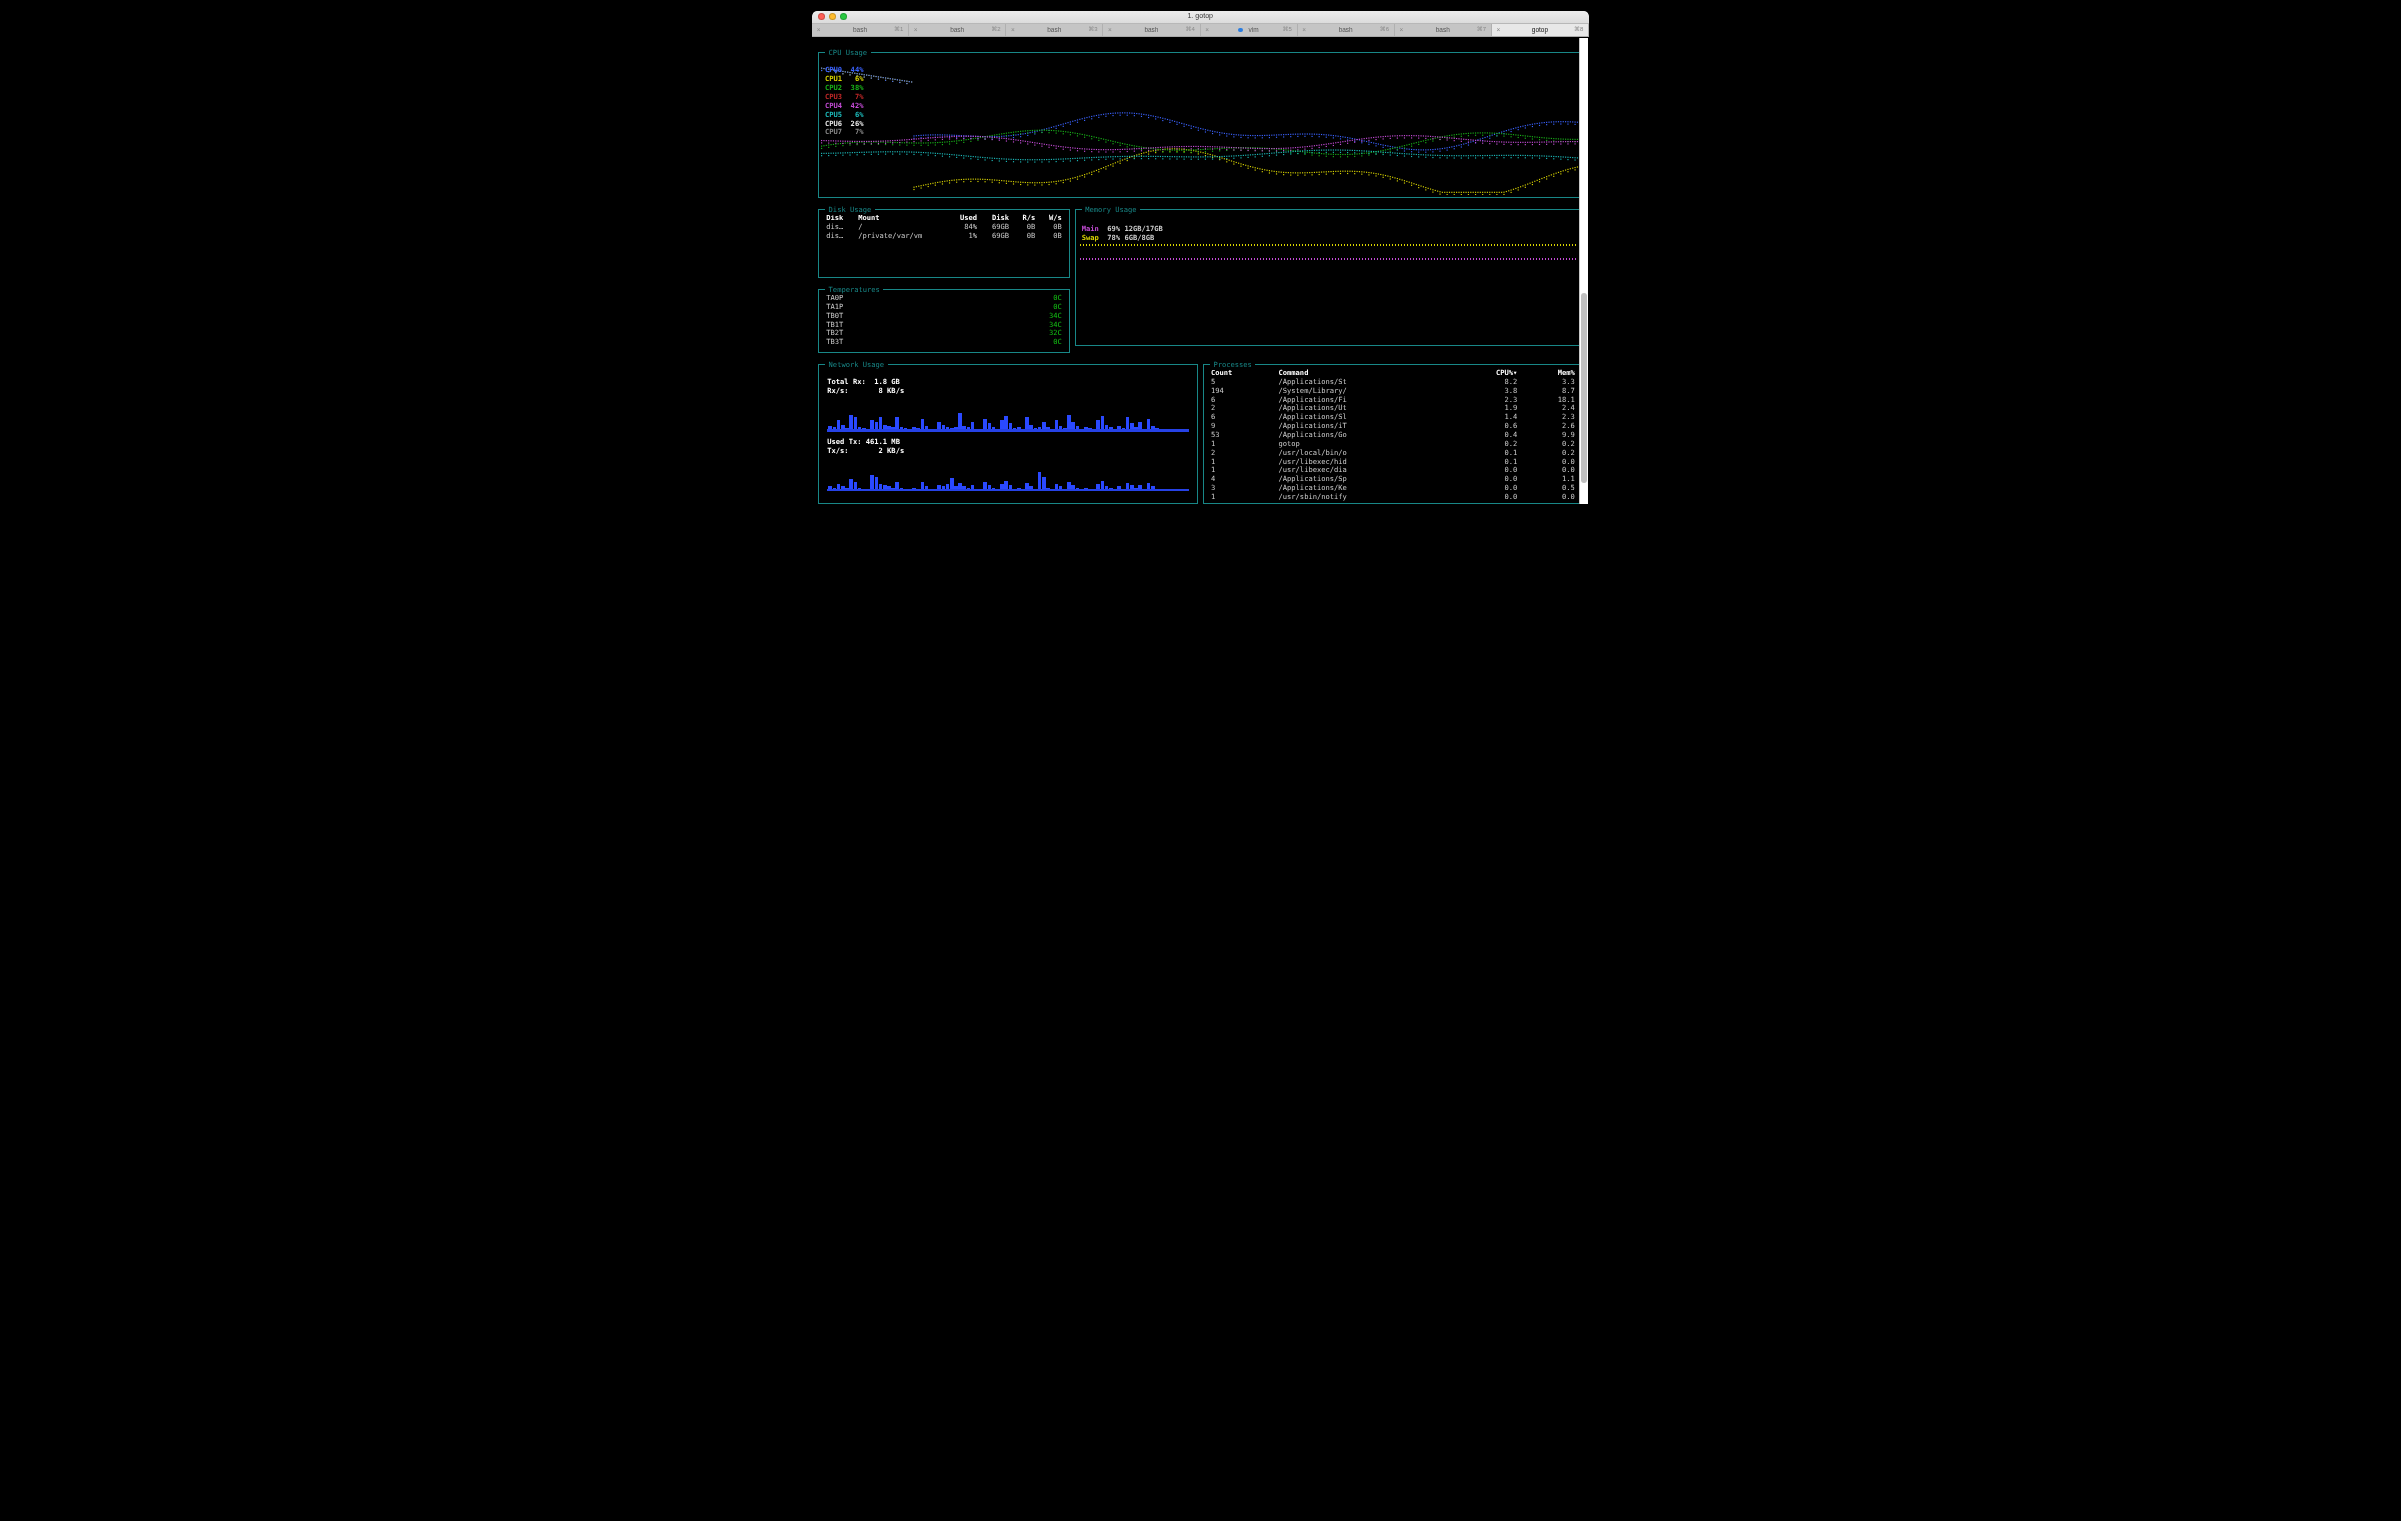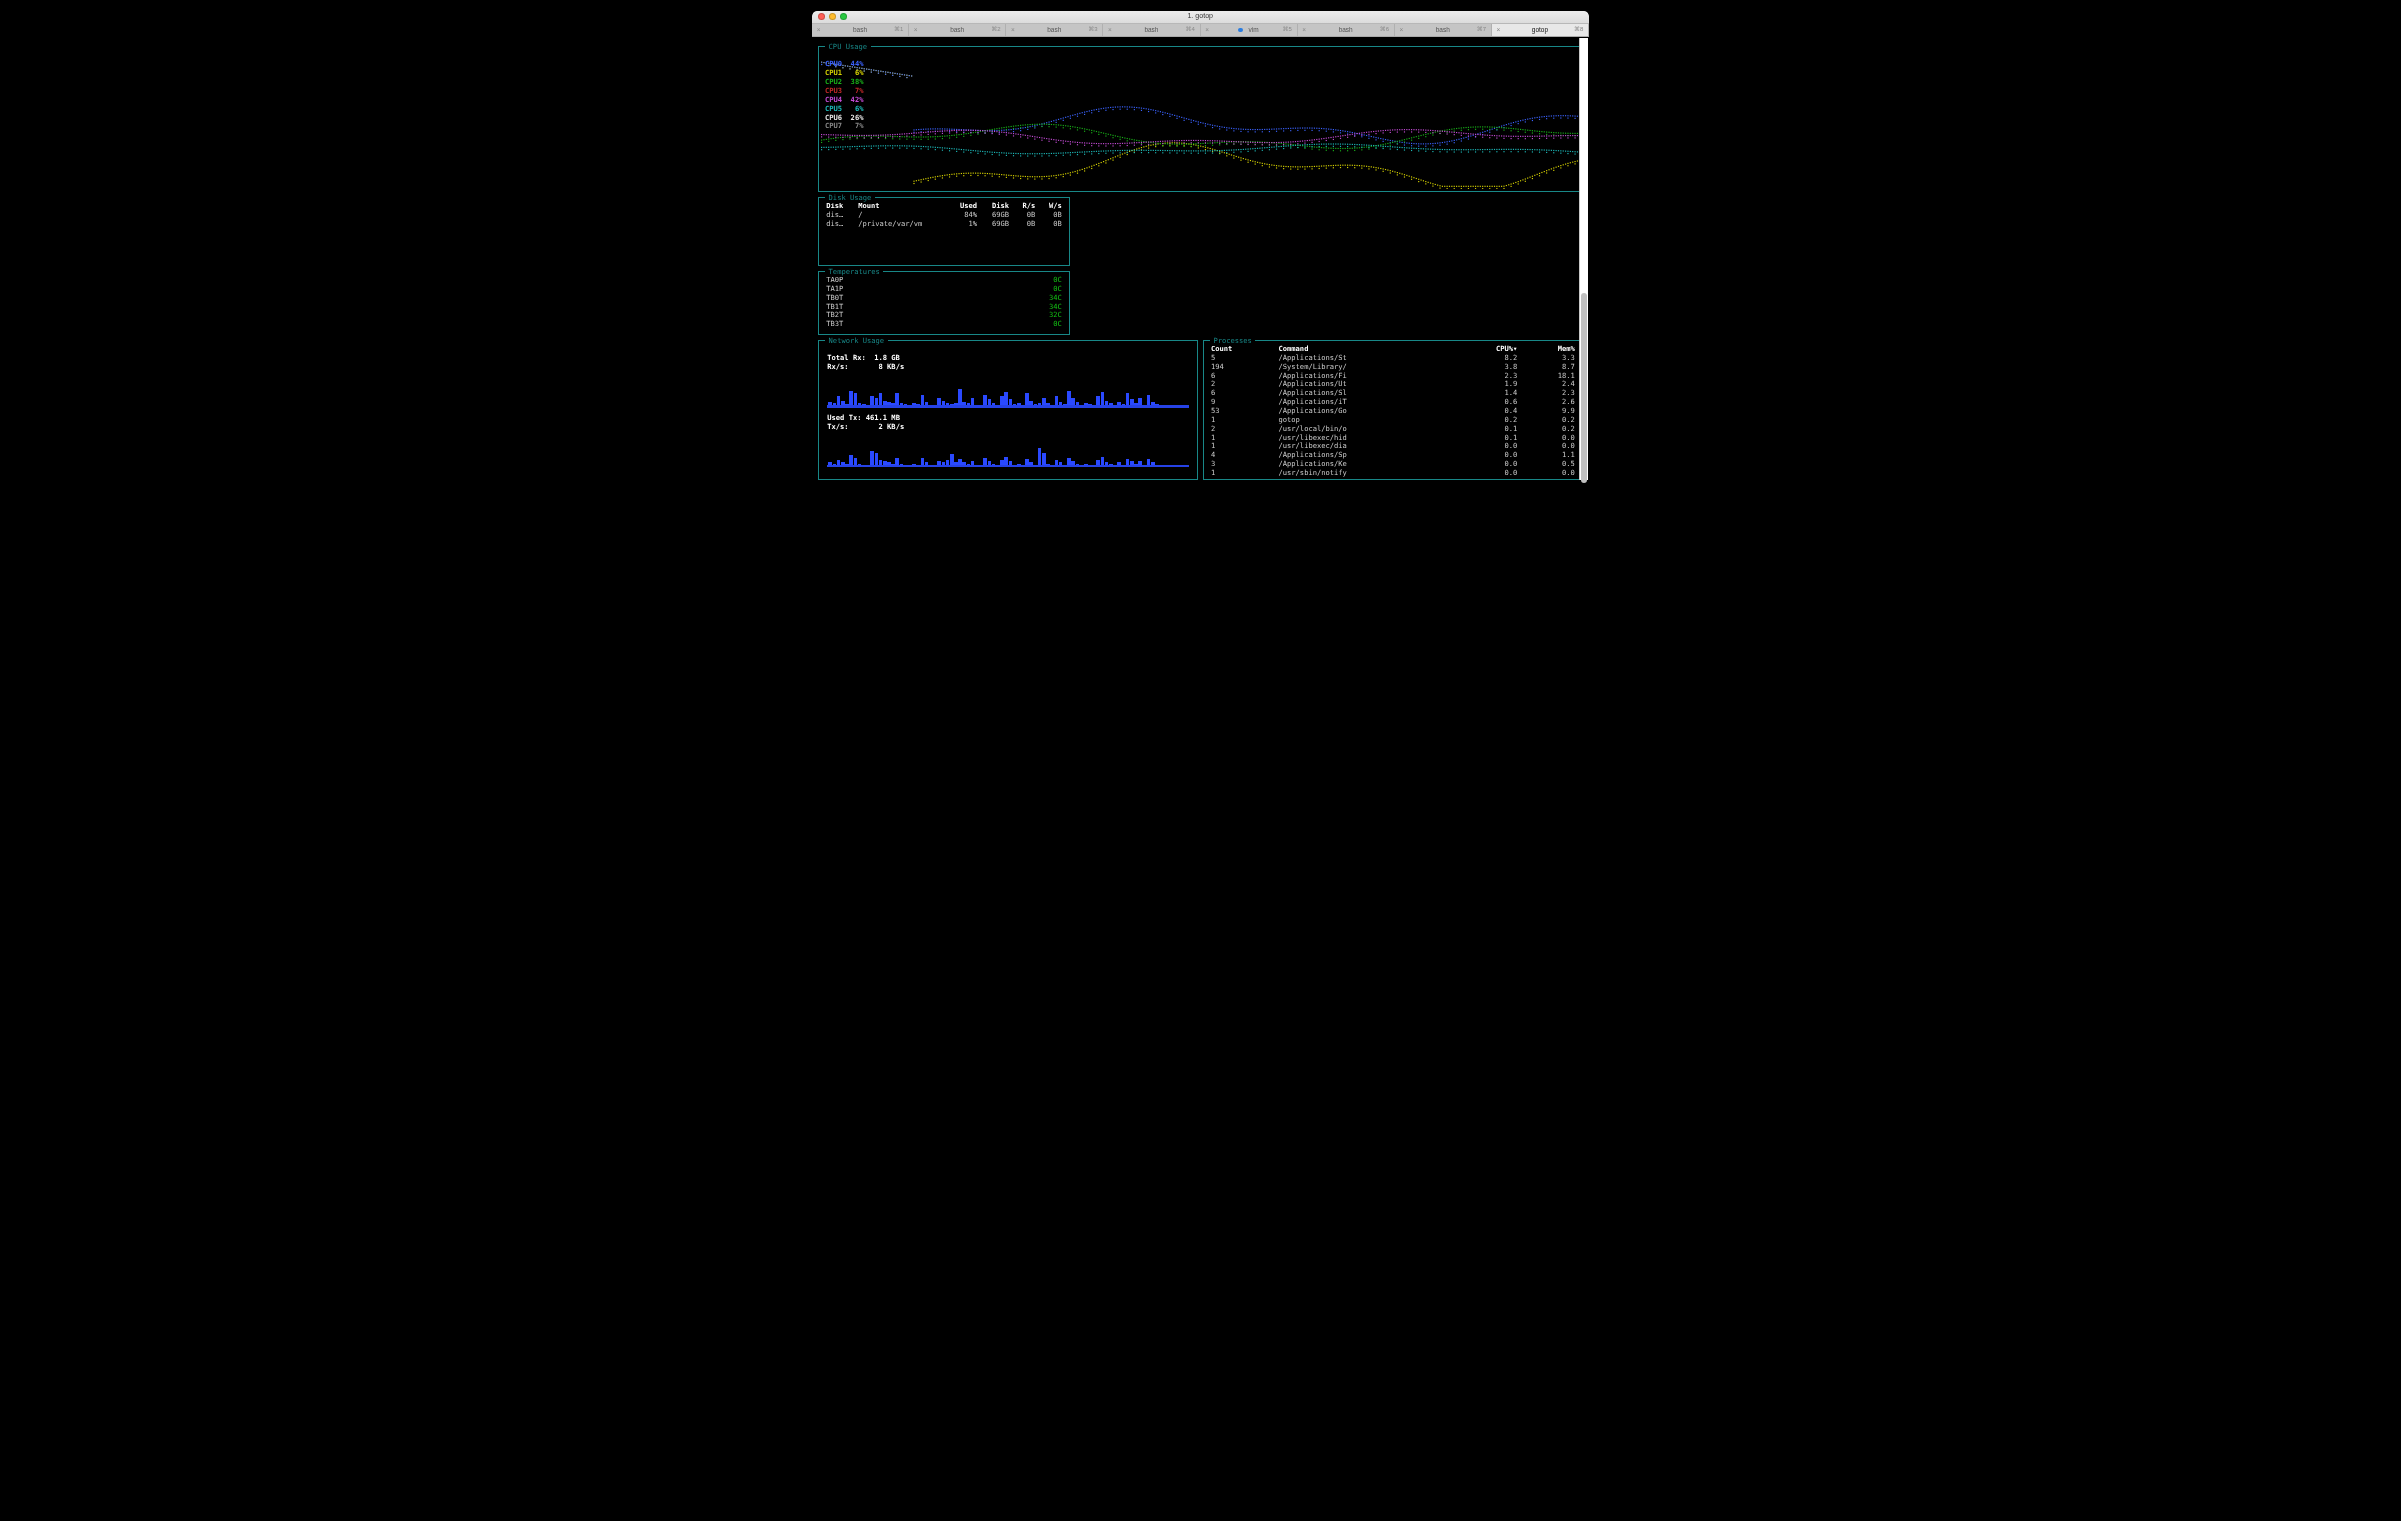--- a/index.html
+++ b/index.html
@@ -73,21 +73,21 @@
     background:#fff; border-left:0.6px solid #c7c7c7;
   }
   .scrollbar .thumb {
     position:absolute; left:1.2px; right:1.2px; top:255px; height:190px;
     background:#c0c0c0; border-radius:3.6px;
   }
 
   .panel {
     border:0.6px solid #188787;
     position:relative;
-    margin-top:5px;
+    margin-top:11px;
     padding:3.6px 3.6px 2.4px 3.6px;
   }
   .panel .ptitle {
     position:absolute; top:-4.7px; left:6px;
     background:#000; padding:0 3.6px;
     color:#188787;
   }
   .row1 .panel { height: 146px; }
 
   .cpu-legend { position:absolute; top:13px; left:6px; z-index:3; }
@@ -2411,20 +2411,31 @@
                 <span>TB2T</span>
                 <span>32C</span>
               </div>
               <div class="trow">
                 <span>TB3T</span>
                 <span>0C</span>
               </div>
             </div>
         </div>
       </div>
+      <div class="col-r">
+        <div class="panel mem" style="height:137px">
+          <div class="ptitle">Memory Usage</div>
+          <div style="height:10.7px"></div>
+          <div class="mline" id="mem-main"><span style="color:#c44bd6">Main</span>  <span style="color:#ccc">69% 12GB/17GB</span></div>
+          <div class="mline" id="mem-swap"><span style="color:#d7d200">Swap</span>  <span style="color:#ccc">78% 6GB/8GB</span></div>
+          <div class="dots" id="swap-dots" style="background: repeating-linear-gradient(90deg, rgb(215, 210, 0) 0px, rgb(215, 210, 0) 1.2px, transparent 1.2px, transparent 3px);"></div>
+          <div style="height:9.5px"></div>
+          <div class="dots" id="main-dots" style="background: repeating-linear-gradient(90deg, rgb(196, 75, 214) 0px, rgb(196, 75, 214) 1.2px, transparent 1.2px, transparent 3px);"></div>
+        </div>
+      </div>
     </div>
 
     <div class="row3">
       <div class="panel net" style="height:140px">
         <div class="ptitle">Network Usage</div>
         <div class="blk">
           <div style="height:8.3px"></div>
           <div class="lbl"><span>Total Rx:</span>  <span>1.8 GB</span></div>
           <div class="lbl"><span>Rx/s:</span>       <span>8 KB/s</span></div>
           <div class="bars" id="rx-bars">

